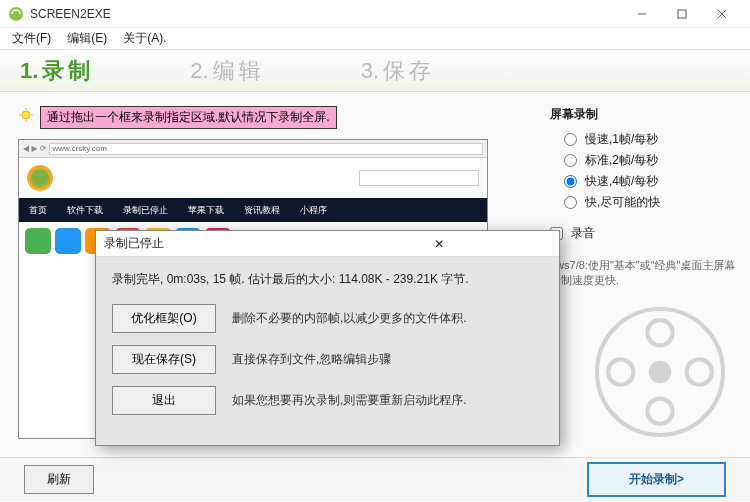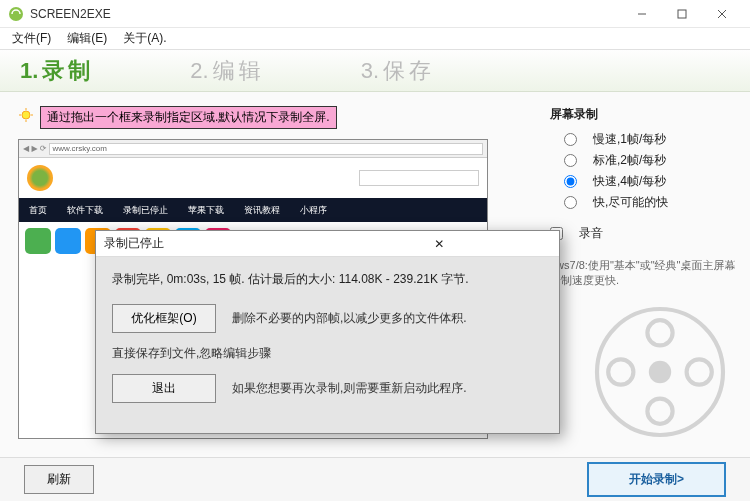--- a/index.html
+++ b/index.html
@@ -28,21 +28,21 @@
 .addr { flex:1; height: 12px; background: #fff; border: 1px solid #ccc; font-size: 8px; padding: 0 2px; color: #666; }
 .site-header { height: 40px; background: #fff; display: flex; align-items: center; padding: 4px 8px; gap: 6px; }
 .site-logo { width: 26px; height: 26px; background: radial-gradient(circle, #7cb342 40%, #f9a825 60%); border-radius: 50%; }
 .nav-bar { height: 24px; background: #0f172a; display: flex; align-items: center; }
 .nav-bar span { color: #fff; font-size: 9px; padding: 0 10px; }
 .icons-row { display: flex; gap: 4px; padding: 6px; }
 .app-tile { width: 26px; height: 26px; border-radius: 5px; }
 
 .right { width: 210px; padding: 14px 10px; }
 .sec-title { font-weight: bold; color: #222; margin-bottom: 6px; }
-.opt { display: flex; align-items: center; gap: 16px; padding: 2px 0 2px 14px; color: #222; }
+.opt { display: flex; align-items: center; gap: 8px; padding: 2px 0 2px 14px; color: #222; }
 .opt input { margin: 0; }
 .note { color: #666; font-size: 11px; padding: 6px 0 0 0; line-height: 1.4; }
 .reel { position: absolute; right: 20px; bottom: 60px; width: 140px; height: 140px; opacity: 0.15; }
 
 .footer { height: 44px; display: flex; align-items: center; justify-content: space-between; padding: 0 24px; border-top: 1px solid #ddd; background: #f6f6f6; }
 .btn-plain { border: 1px solid #888; background: #efefef; padding: 5px 22px; cursor: pointer; }
 .btn-start { border: 2px solid #2e84c7; background: #e8f3fb; color: #1a5f9e; padding: 7px 40px; font-weight: bold; cursor: pointer; }
 
 .overlay { position: absolute; left: 95px; top: 230px; width: 465px; background: #e5e5e5; border: 1px solid #888; box-shadow: 4px 4px 14px rgba(0,0,0,0.35); z-index: 100; }
 .dlg-title { height: 26px; background: #fff; display: flex; align-items: center; padding: 0 8px; border-bottom: 1px solid #ddd; }
@@ -201,20 +201,21 @@
     <span>录制已停止</span>
     <span class="dlg-close">✕</span>
   </div>
   <div class="dlg-body">
     <div class="dlg-status">录制完毕, 0m:03s, 15 帧. 估计最后的大小: 114.08K - 239.21K 字节.</div>
     <div class="dlg-row">
       <div class="dlg-btn">优化框架(O)</div>
       <div class="dlg-desc">删除不必要的内部帧,以减少更多的文件体积.</div>
     </div>
     <div class="dlg-row">
+      <div class="dlg-btn">现在保存(S)</div>
       <div class="dlg-desc">直接保存到文件,忽略编辑步骤</div>
     </div>
     <div class="dlg-row">
       <div class="dlg-btn">退出</div>
       <div class="dlg-desc">如果您想要再次录制,则需要重新启动此程序.</div>
     </div>
   </div>
 </div>
 
 </body></html>

